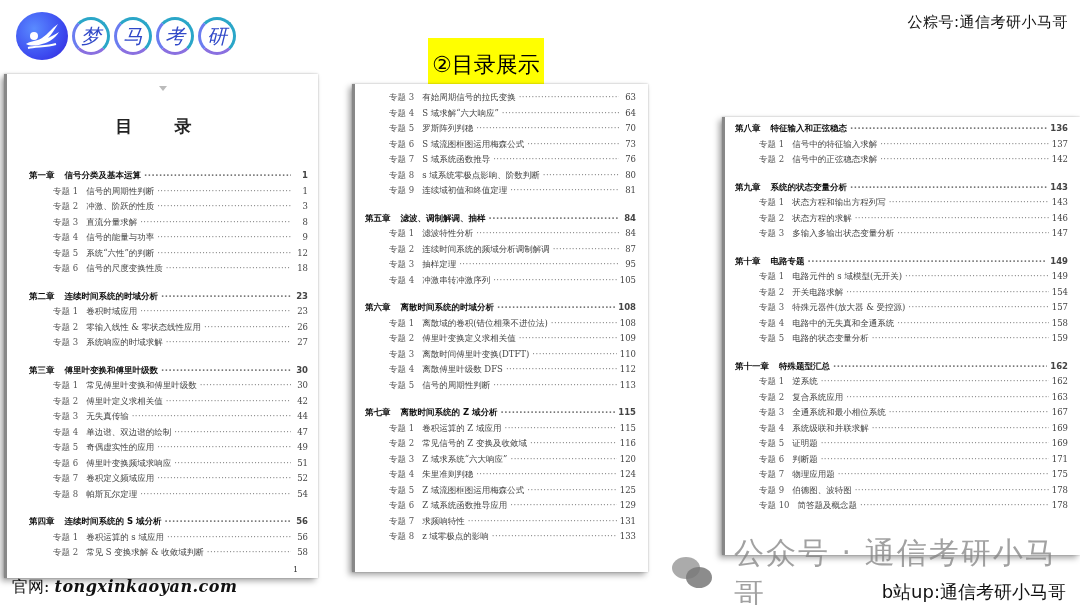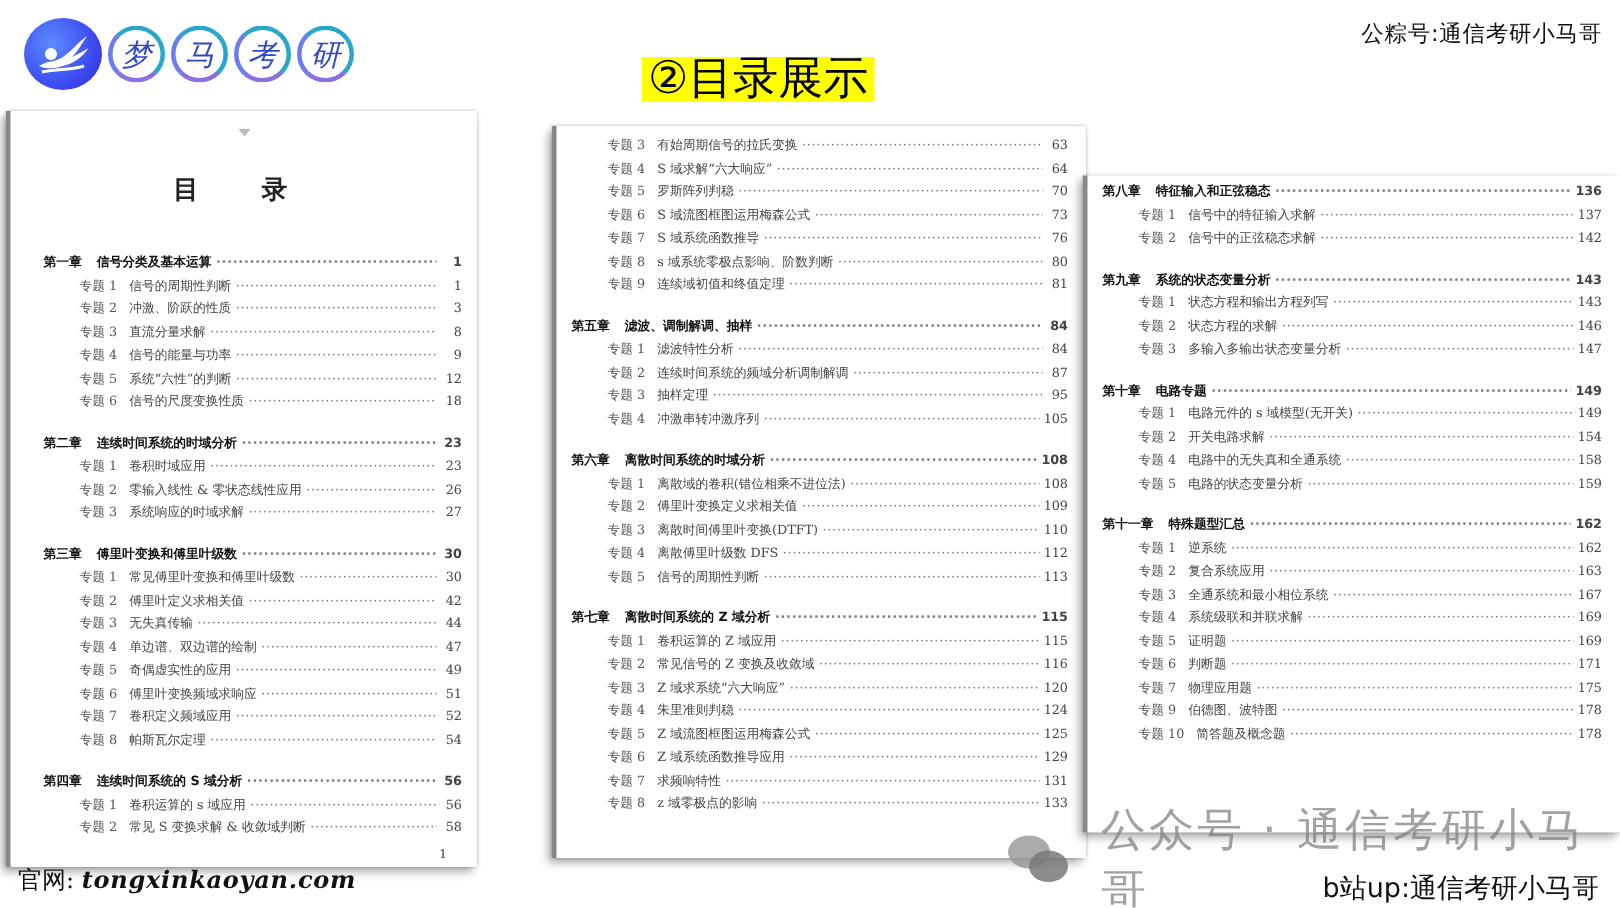--- a/index.html
+++ b/index.html
@@ -14,27 +14,27 @@
     .logo-main svg { position: absolute; left: 6px; top: 8px; }
     .logo-char { width: 38px; height: 38px; border-radius: 50%;
       border: 3px solid #2aa6c8; border-left-color: #6a7cf0; border-bottom-color: #8a70e0;
       display: flex; align-items: center; justify-content: center;
       color: #3048c8; font-size: 20px; font-style: italic; font-family: "DejaVu Serif", serif; }
 
     .account { position: absolute; right: 12px; top: 13px; font-size: 15px; color: #111;
       font-family: "DejaVu Sans", sans-serif; letter-spacing: 0.5px; }
 
     .section-title { position: absolute; left: 428px; top: 38px; background: #ffff00;
-      padding: 0 4px; font-size: 30px; line-height: 30px; color: #000; font-family: "DejaVu Sans", sans-serif; }
+      padding: 12px 4px; font-size: 22px; line-height: 30px; color: #000; font-family: "DejaVu Sans", sans-serif; }
 
     
     .page { position: absolute; background: #fff; box-shadow: -3px 3px 6px rgba(0,0,0,0.35), 0 0 2px rgba(0,0,0,0.25);
       font-family: "DejaVu Serif", serif; }
     .page1 { left: 4px; top: 74px; width: 314px; height: 504px; border-left: 3px solid #888; }
-    .page2 { left: 368px; top: 84px; width: 356px; height: 488px; border-left: 3px solid #888; }
+    .page2 { left: 352px; top: 84px; width: 296px; height: 488px; border-left: 3px solid #888; }
     .page3 { left: 722px; top: 117px; width: 358px; height: 438px; border-left: 3px solid #888; }
 
     .toc-heading { text-align: center; font-size: 17px; font-weight: bold; letter-spacing: 18px;
       margin-top: 24px; font-family: "DejaVu Sans", sans-serif; }
     .toc-mark { width: 0; height: 0; border-left: 4px solid transparent; border-right: 4px solid transparent;
       border-top: 5px solid #bbb; margin: 12px auto 0; }
 
     .row { display: flex; align-items: baseline; white-space: nowrap; font-size: 8.5px; height: 15.5px; line-height: 15.5px; }
     .row .lbl { flex: 0 0 auto; }
     .row .dots { flex: 1 1 auto; overflow: hidden; color: #777; margin: 0 3px; letter-spacing: 0.5px; }
@@ -396,20 +396,25 @@
         <span class="lbl"><span class="num">专题 1</span><span>电路元件的 s 域模型(无开关)</span></span>
         <span class="dots"></span>
         <span class="pg">149</span>
       </div>
       <div class="row sub">
         <span class="lbl"><span class="num">专题 2</span><span>开关电路求解</span></span>
         <span class="dots"></span>
         <span class="pg">154</span>
       </div>
       <div class="row sub">
+        <span class="lbl"><span class="num">专题 3</span><span>特殊元器件(放大器 &amp; 受控源)</span></span>
+        <span class="dots"></span>
+        <span class="pg">157</span>
+      </div>
+      <div class="row sub">
         <span class="lbl"><span class="num">专题 4</span><span>电路中的无失真和全通系统</span></span>
         <span class="dots"></span>
         <span class="pg">158</span>
       </div>
       <div class="row sub">
         <span class="lbl"><span class="num">专题 5</span><span>电路的状态变量分析</span></span>
         <span class="dots"></span>
         <span class="pg">159</span>
       </div>
       <div class="gap"></div>

